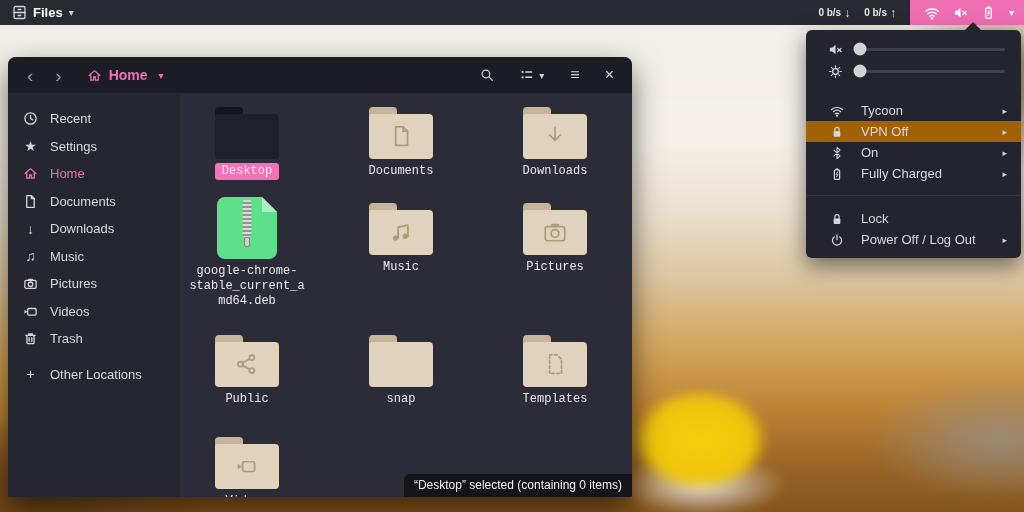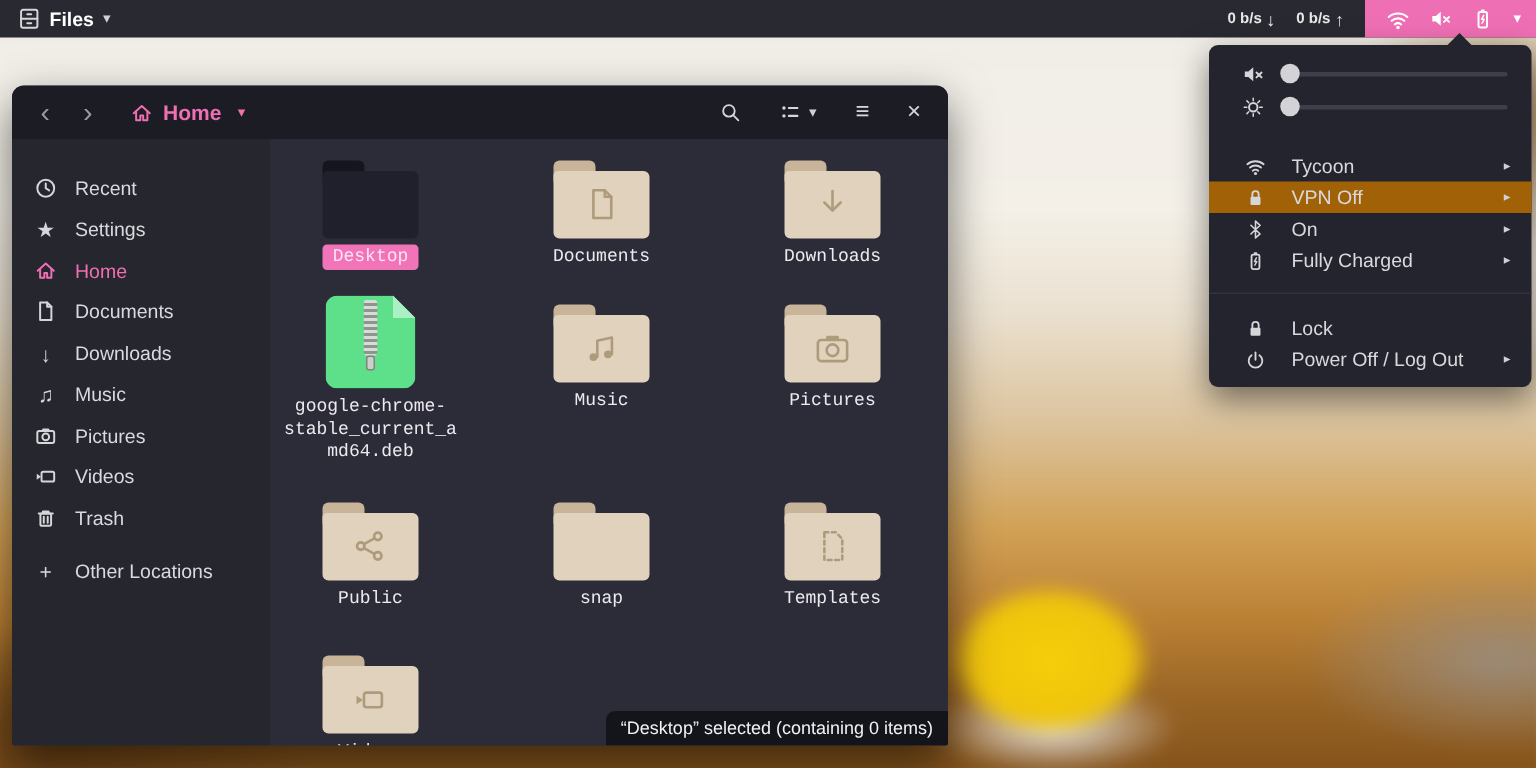--- a/index.html
+++ b/index.html
@@ -44,21 +44,21 @@
   .breadcrumb .ic * { stroke:#ef6fb2; }
   .breadcrumb .caret { color:#ef6fb2; margin-left:4px; }
   .hb-right { margin-left:auto; display:flex; align-items:center; gap:8px; }
   .hb-btn { display:flex; align-items:center; gap:5px; padding:5px 9px; border-radius:4px; color:#d8d8da; }
   .hb-btn .ic { width:14px; height:14px; }
   .hamburger { font-size:16px; color:#d8d8da; }
   .close-x { font-size:16px; color:#d8d8da; padding:2px 8px; }
 
   .wbody { position:relative; display:flex; height:404px; }
   .sidebar { width:172px; background:#26262f; padding-top:12px; flex:none; }
-  .side-item { height:27.5px; display:flex; align-items:flex-end; gap:12px; padding-left:15px; color:#d9d9de; font-size:13px; cursor:default; }
+  .side-item { height:27.5px; display:flex; align-items:center; gap:12px; padding-left:15px; color:#d9d9de; font-size:13px; cursor:default; }
   .side-item .ic { width:15px; height:15px; flex:none; }
   .side-item .tic { width:15px; text-align:center; font-size:14px; color:#d6d6da; line-height:1; }
   .side-item.active { color:#ef6fb2; }
   .side-item.active .ic * { stroke:#ef6fb2; }
   .side-item.spacer-above { margin-top:8px; }
 
   .content { flex:1; background:#2c2c38; overflow:hidden; padding:14px 0 0 4px;font-family:Liberation Mono, monospace; }
   .grid-row { display:flex; gap:28px; }
   .grid-row.r2 { margin-top:18px; align-items:flex-start; }
   .grid-row.r3 { margin-top:26px; }

